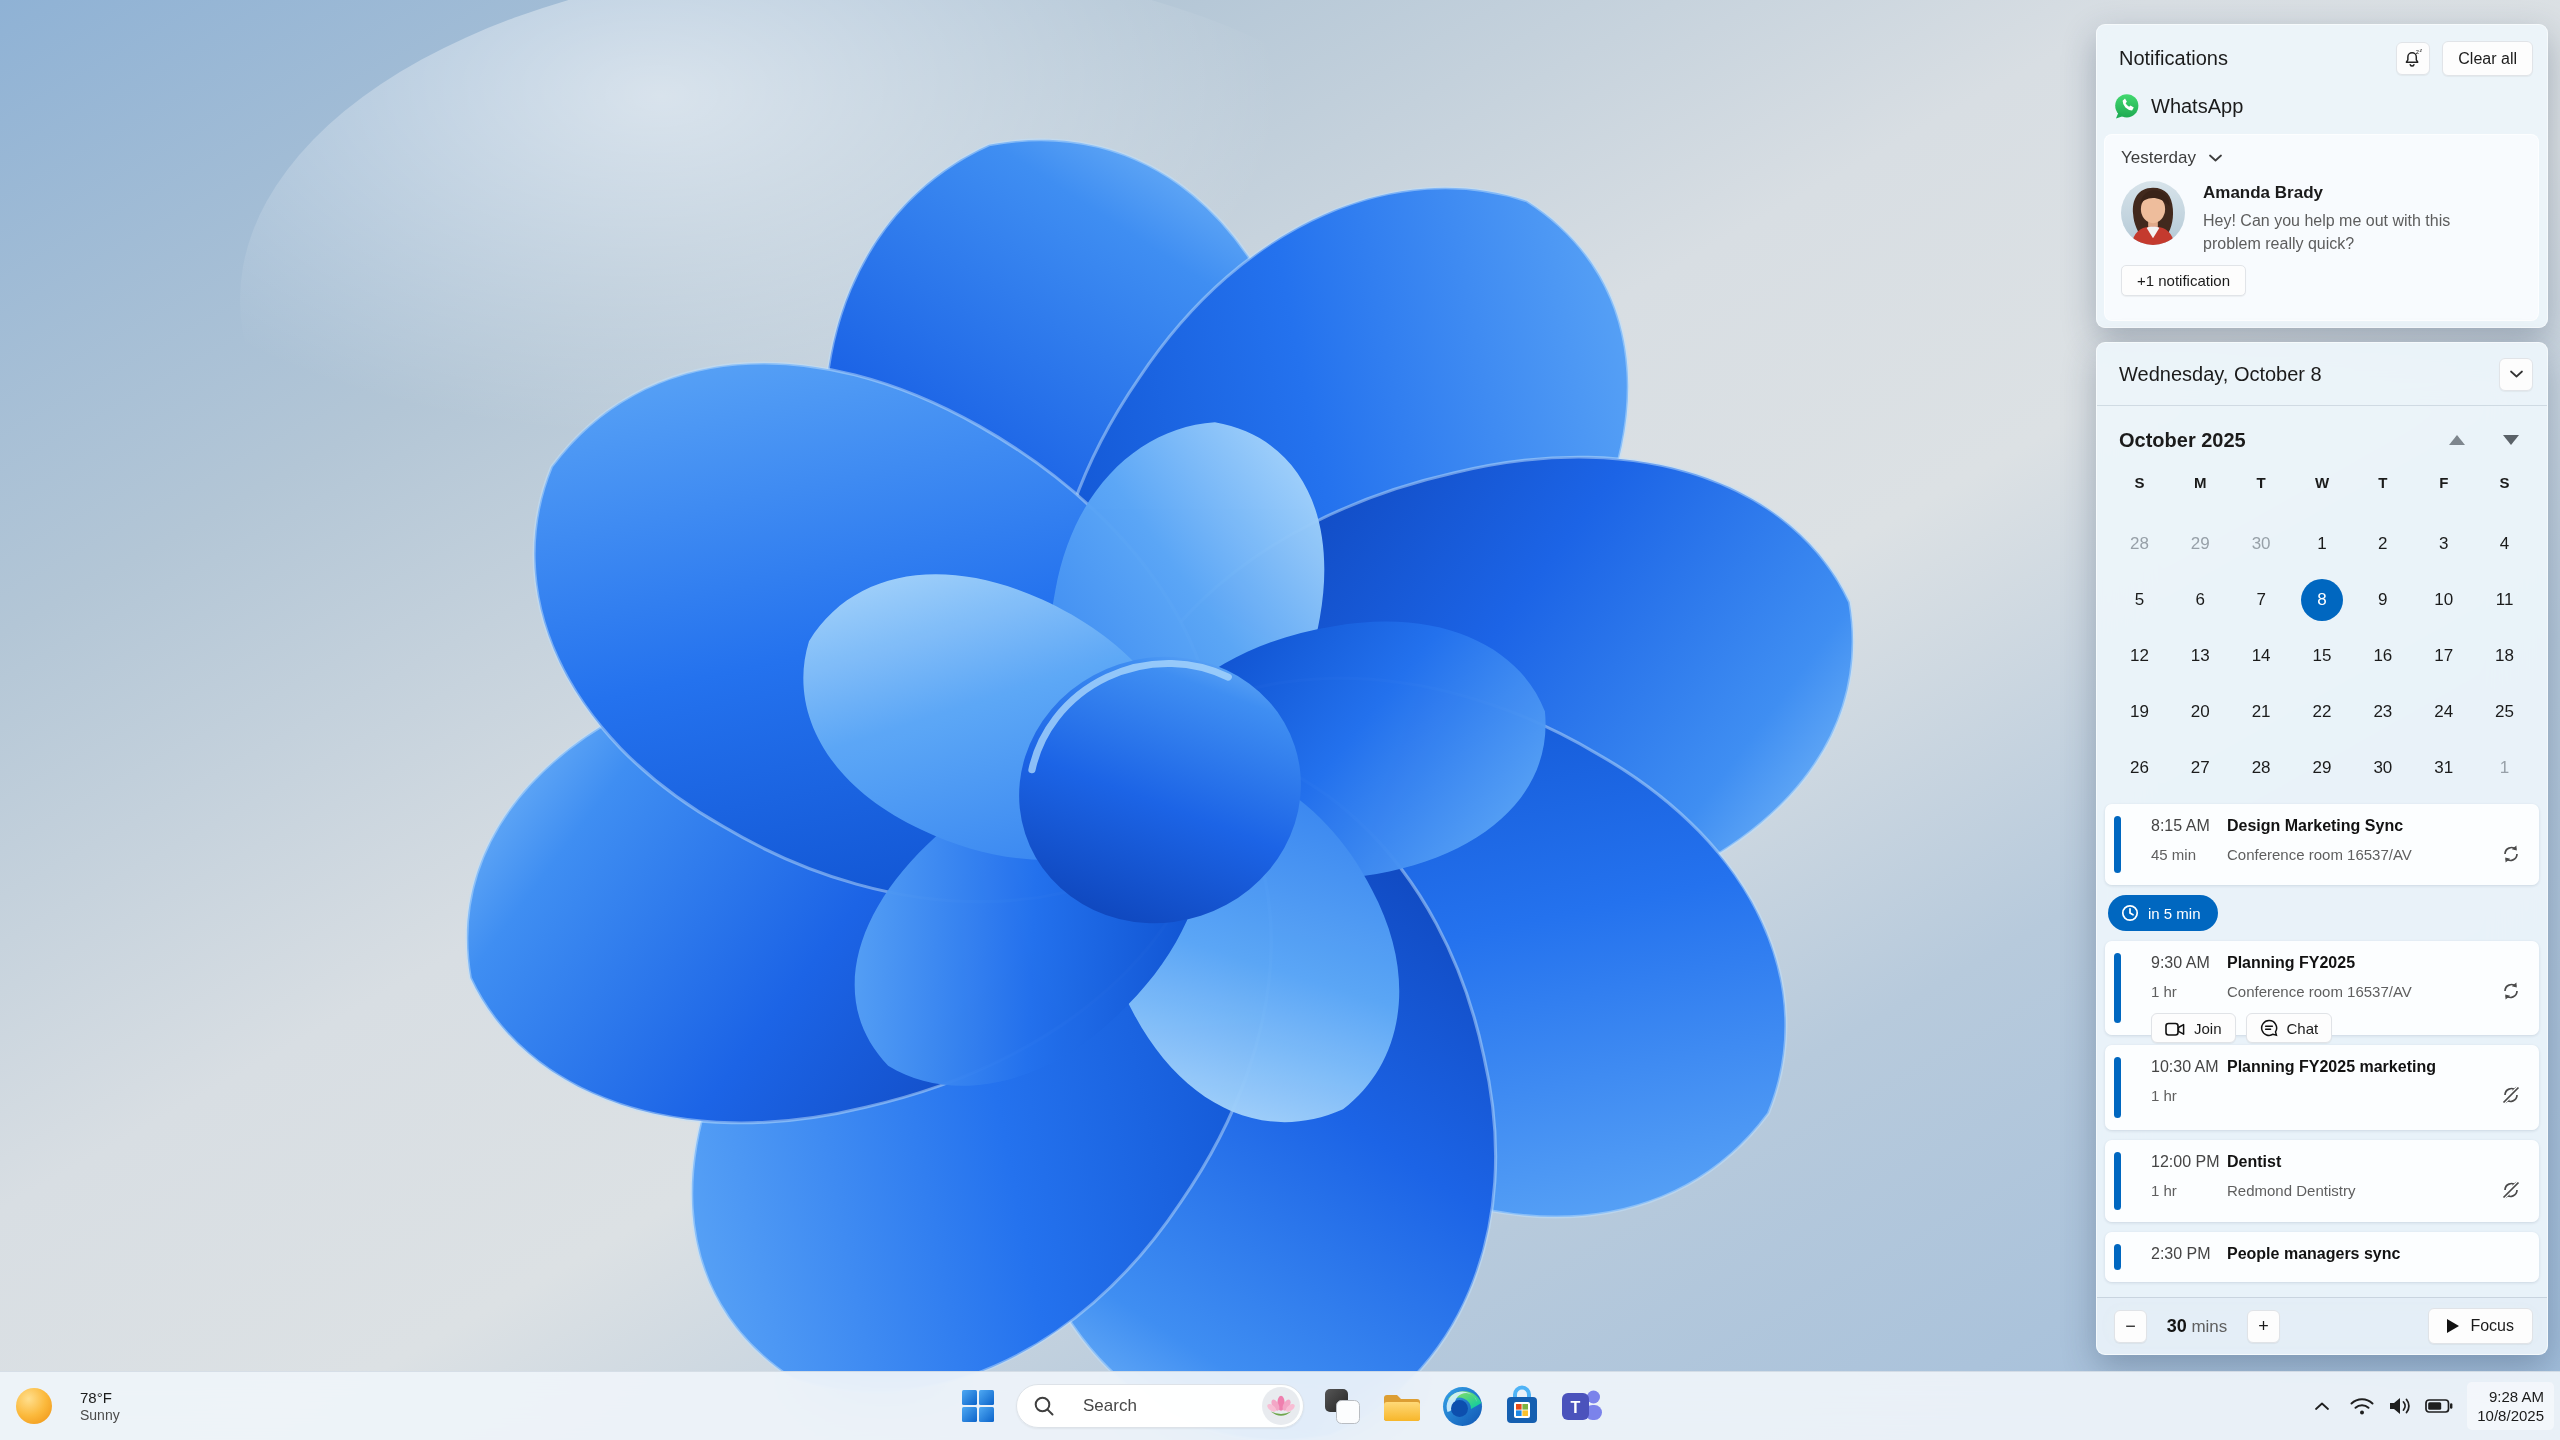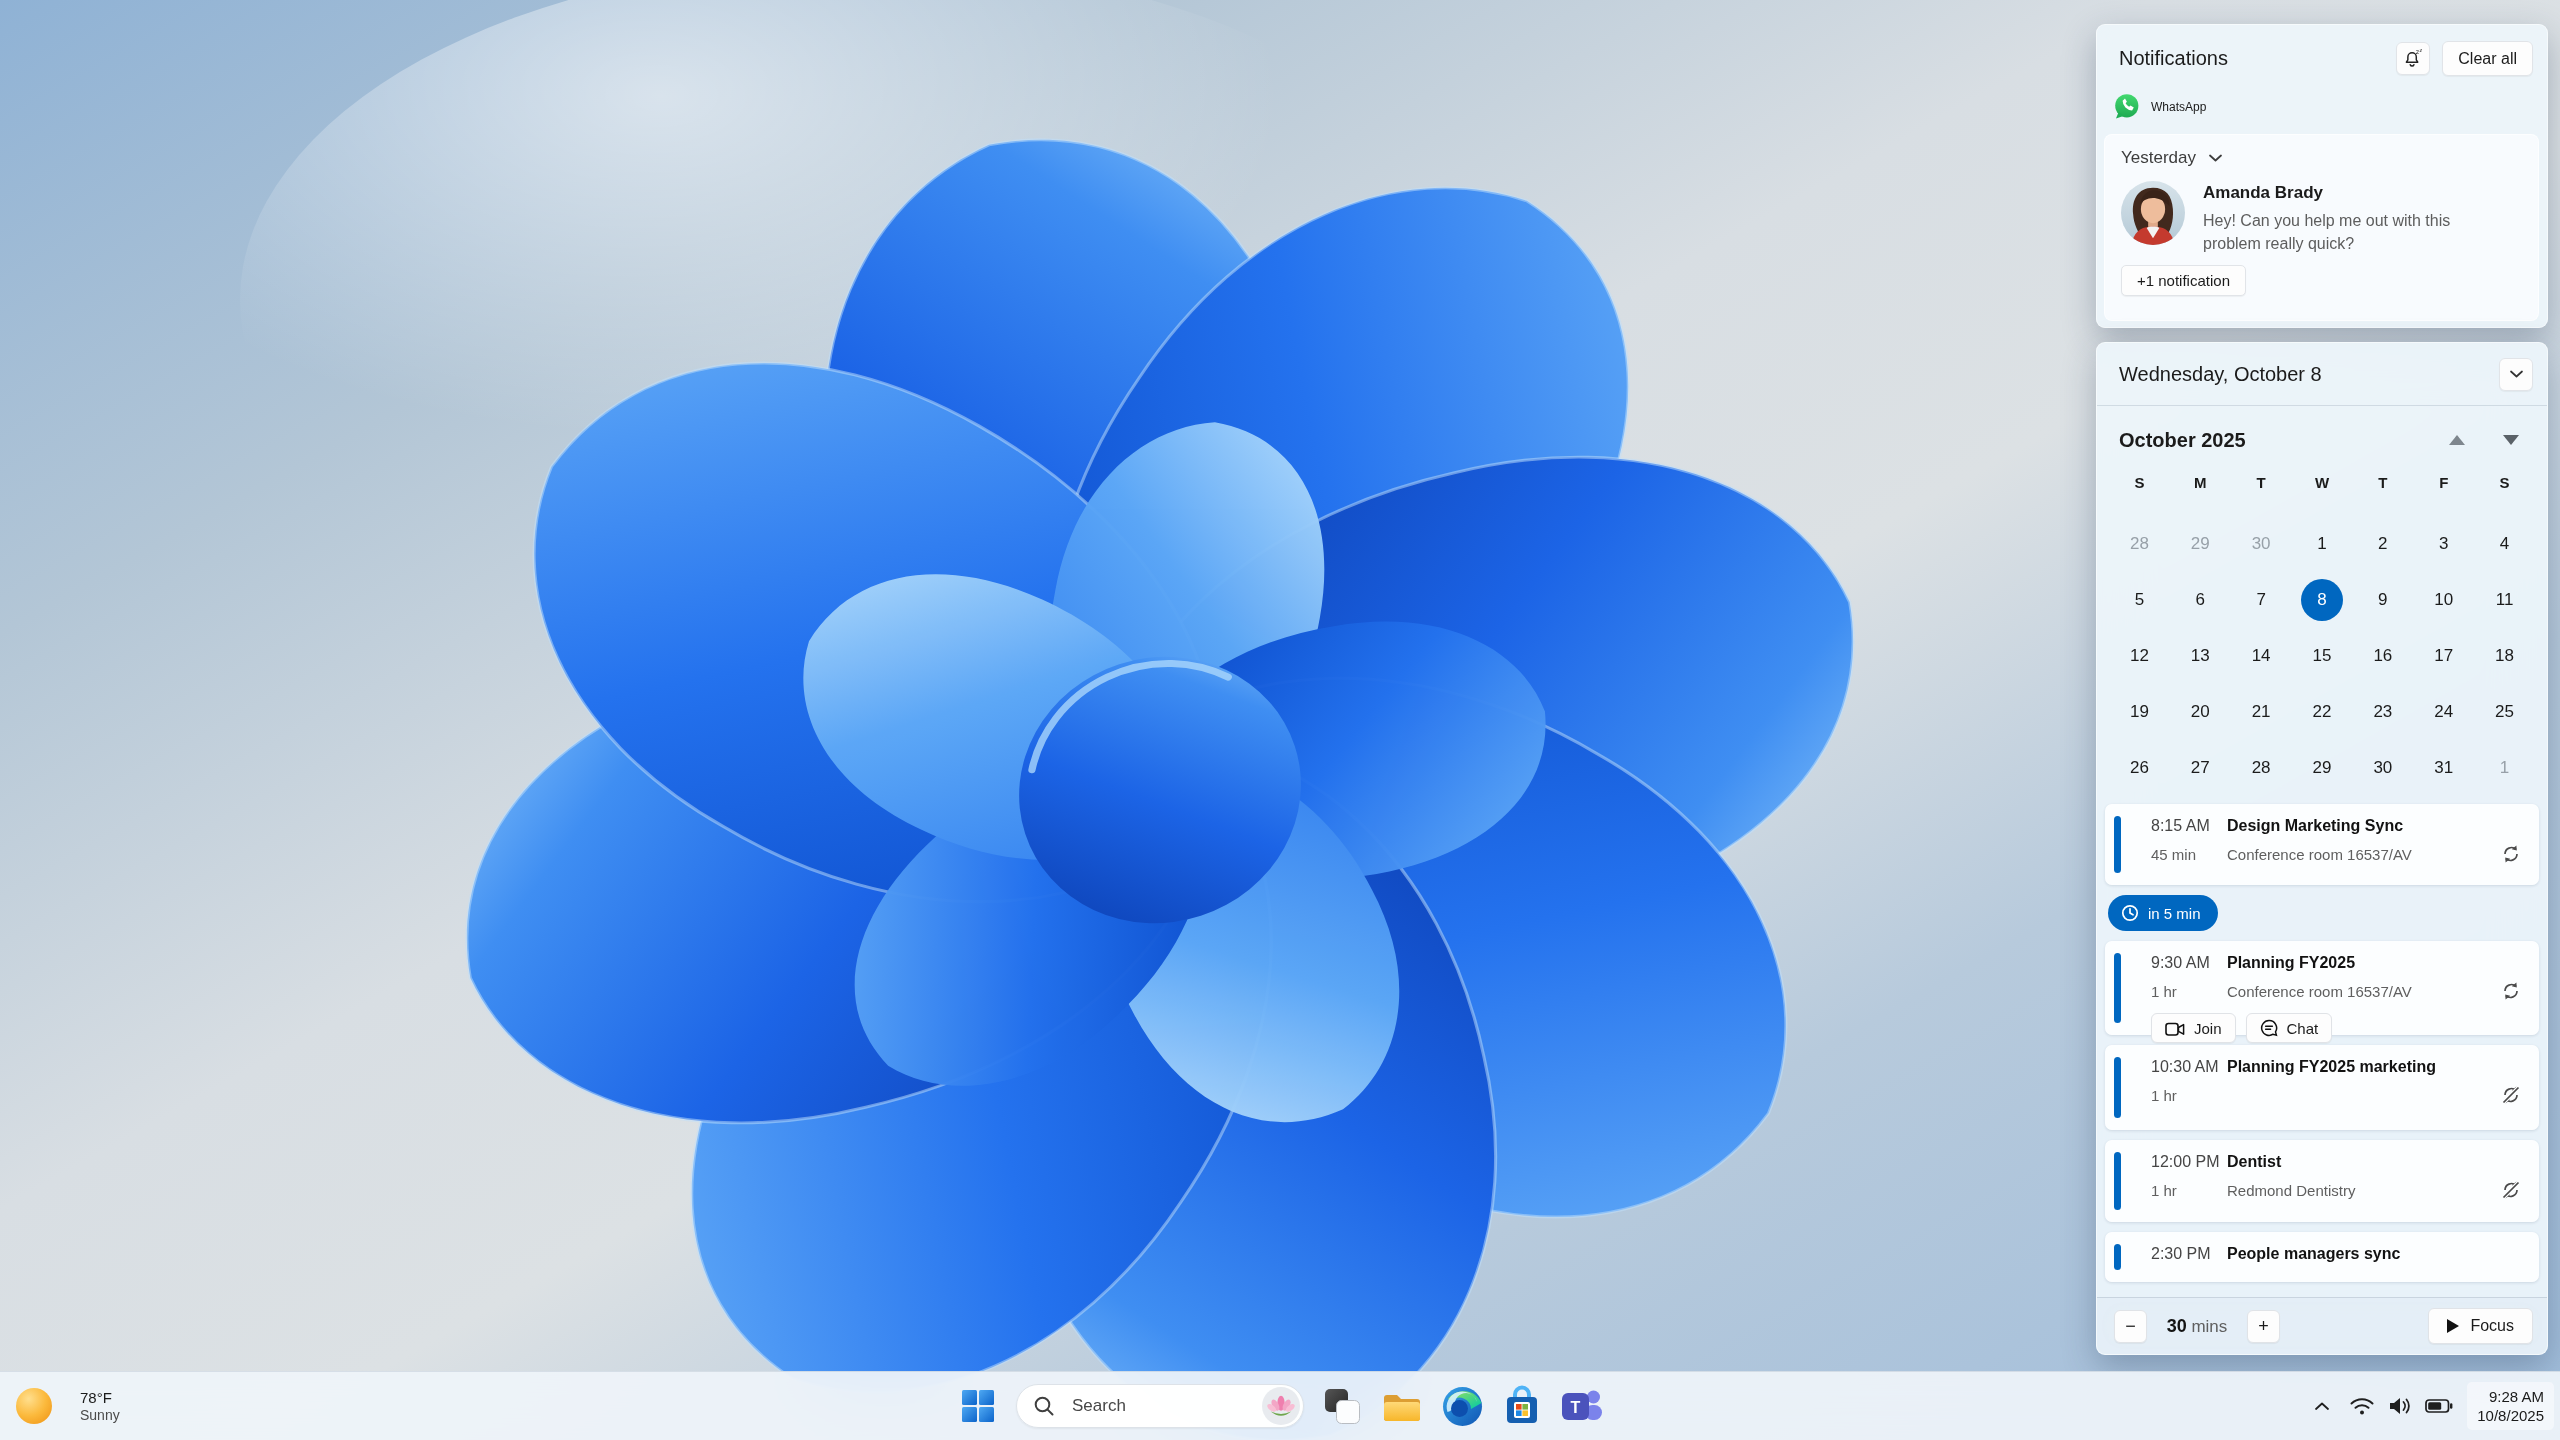--- a/index.html
+++ b/index.html
@@ -13,21 +13,21 @@
         border:1px solid rgba(255,255,255,.5);border-radius:9px;
         box-shadow:0 12px 34px rgba(30,50,80,.30);}
   
   .notif-card{left:2096px;top:24px;width:450px;height:302px;}
   .n-header{display:flex;align-items:center;padding:16px 14px 0 22px;}
   .n-title{flex:1;font-size:20px;}
   .sq-btn{width:32px;height:31px;background:#fdfdfd;border:1px solid #e1e4e8;border-radius:6px;
           display:flex;align-items:center;justify-content:center;box-shadow:0 1px 1px rgba(0,0,0,.05);cursor:default;}
   .clear-btn{margin-left:12px;height:33px;padding:0 15px;background:#fdfdfd;border:1px solid #e1e4e8;
              border-radius:6px;font-size:16px;display:flex;align-items:center;box-shadow:0 1px 1px rgba(0,0,0,.05);}
-  .app-row{display:flex;align-items:center;gap:11px;margin:17px 0 0 16px;font-size:12px;}
+  .app-row{display:flex;align-items:center;gap:11px;margin:17px 0 0 16px;font-size:20px;}
   .inner-card{position:absolute;left:7px;right:8px;top:109px;bottom:6px;background:rgba(248,252,254,.92);
               border:1px solid rgba(255,255,255,.7);border-radius:8px;padding:13px 16px;box-sizing:border-box;}
   .group-row{display:flex;align-items:center;gap:12px;font-size:17px;color:#3d3d3d;}
   .notif-body{display:flex;gap:18px;margin-top:13px;}
   .avatar{width:64px;height:64px;border-radius:50%;overflow:hidden;flex:none;}
   .sender{font-size:17px;font-weight:bold;margin-top:2px;}
   .msg{font-size:16px;color:#5d5d5d;margin-top:6px;width:305px;line-height:1.45;}
   .more-btn{margin-top:10px;background:#fdfdfd;border:1px solid #e1e4e8;border-radius:5px;
             padding:6px 15px;font-size:15px;display:inline-block;box-shadow:0 1px 1px rgba(0,0,0,.05);}
   
@@ -78,21 +78,21 @@
   .play{width:0;height:0;border-top:7px solid transparent;border-bottom:7px solid transparent;border-left:12px solid #111;}
   
   .taskbar{position:absolute;left:0;right:0;bottom:0;height:68px;background:rgba(239,244,250,.92);
            backdrop-filter:blur(24px);border-top:1px solid rgba(130,150,170,.22);}
   .weather{position:absolute;left:14px;top:50%;transform:translateY(-50%);display:flex;align-items:center;gap:26px;cursor:default;}
   .w-temp{font-size:15px;line-height:19px;}
   .w-cond{font-size:14px;color:#4a4a4a;line-height:17px;}
   .tb-center{position:absolute;left:50%;top:50%;transform:translate(-50%,-50%);display:flex;align-items:center;gap:16px;}
   .tb-btn{width:44px;height:44px;border-radius:6px;display:flex;align-items:center;justify-content:center;}
   .search-pill{width:288px;height:44px;border-radius:22px;background:rgba(255,255,255,.95);border:1px solid #dde2e8;
-               display:flex;align-items:center;padding:0 3px 0 16px;box-sizing:border-box;gap:17px;
+               display:flex;align-items:center;padding:0 3px 0 16px;box-sizing:border-box;gap:28px;
                box-shadow:0 1px 2px rgba(0,0,0,.06);}
   .search-text{font-size:17px;color:#474747;}
   .lotus-wrap{margin-left:auto;width:38px;height:38px;border-radius:50%;background:#e8ebef;
               display:flex;align-items:center;justify-content:center;}
   .tray{position:absolute;right:6px;top:50%;transform:translateY(-50%);display:flex;align-items:center;}
   .chev-btn{width:34px;height:40px;display:flex;align-items:center;justify-content:center;border-radius:5px;}
   .tray-group{display:flex;align-items:center;gap:13px;padding:0 10px;height:40px;border-radius:5px;}
   .clock{margin-left:4px;text-align:right;font-size:15px;line-height:19px;padding:5px 10px;border-radius:5px;
          background:rgba(255,255,255,.48);}
 </style>

